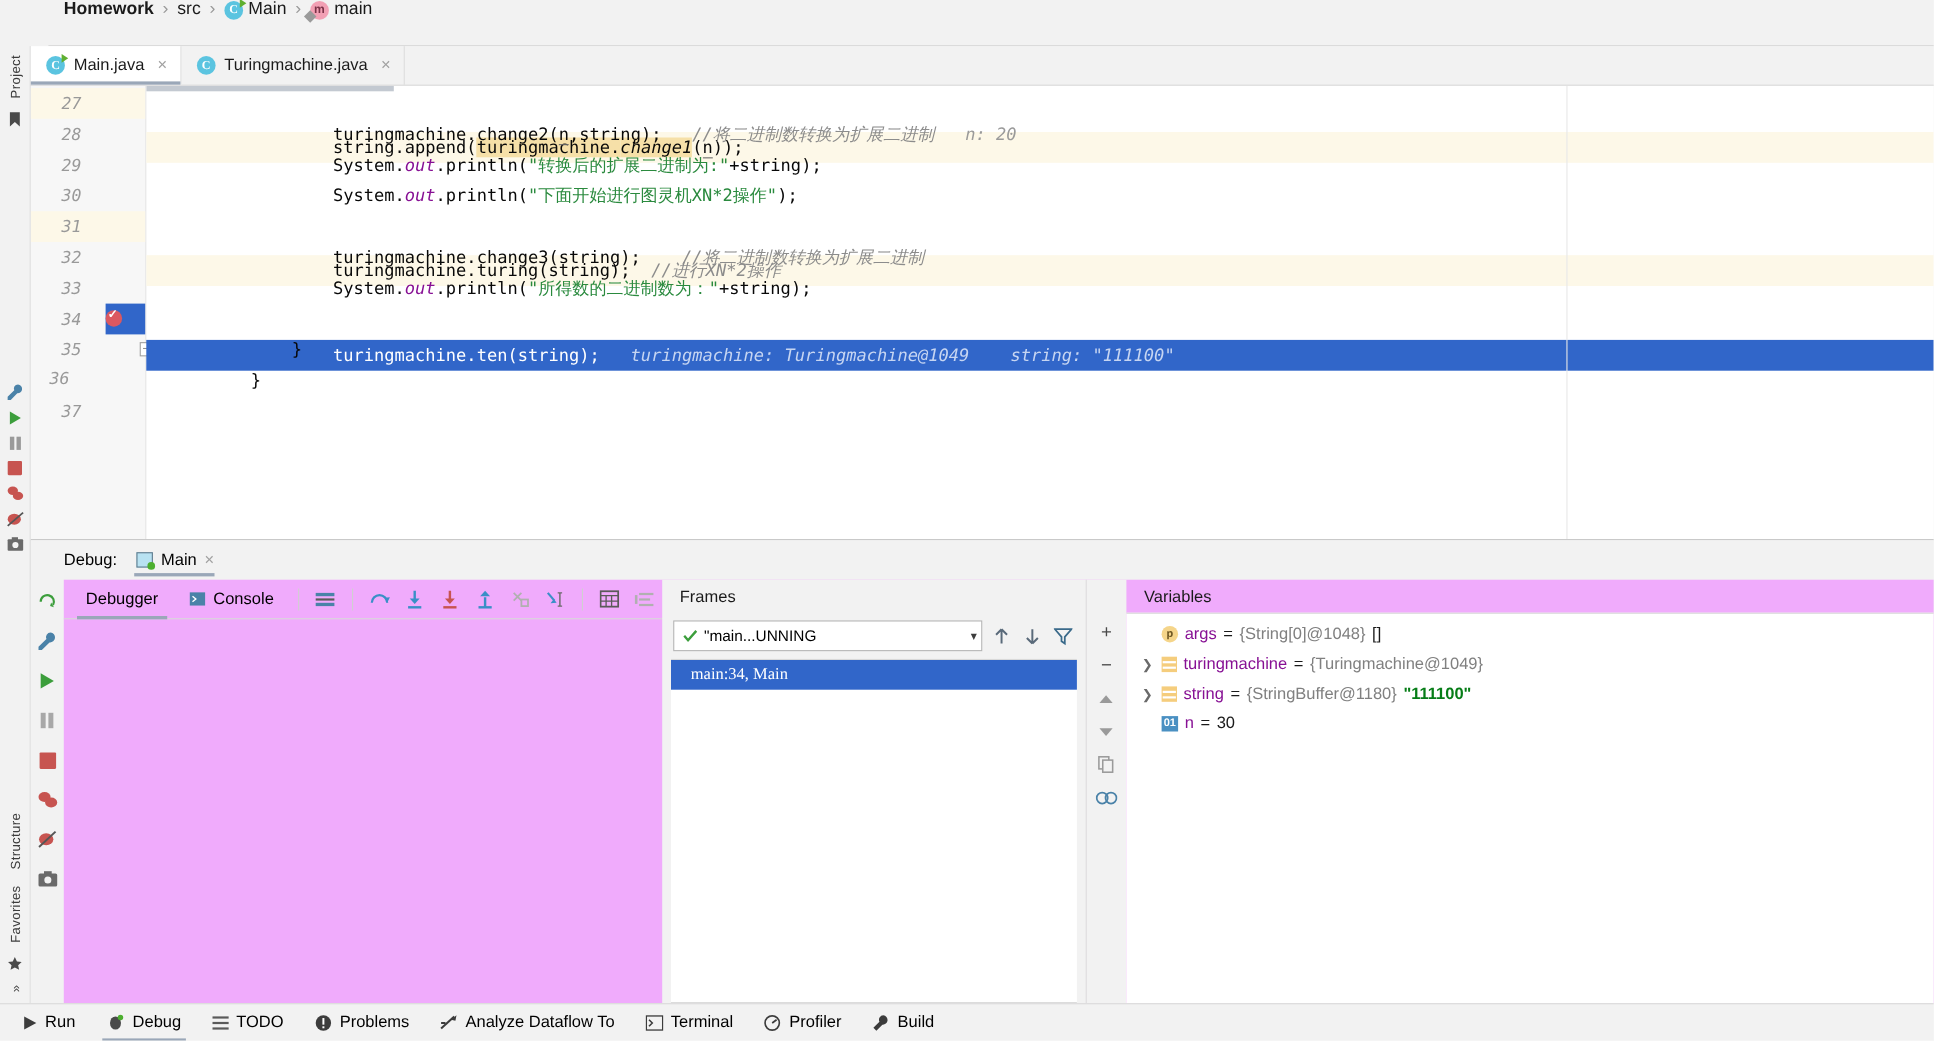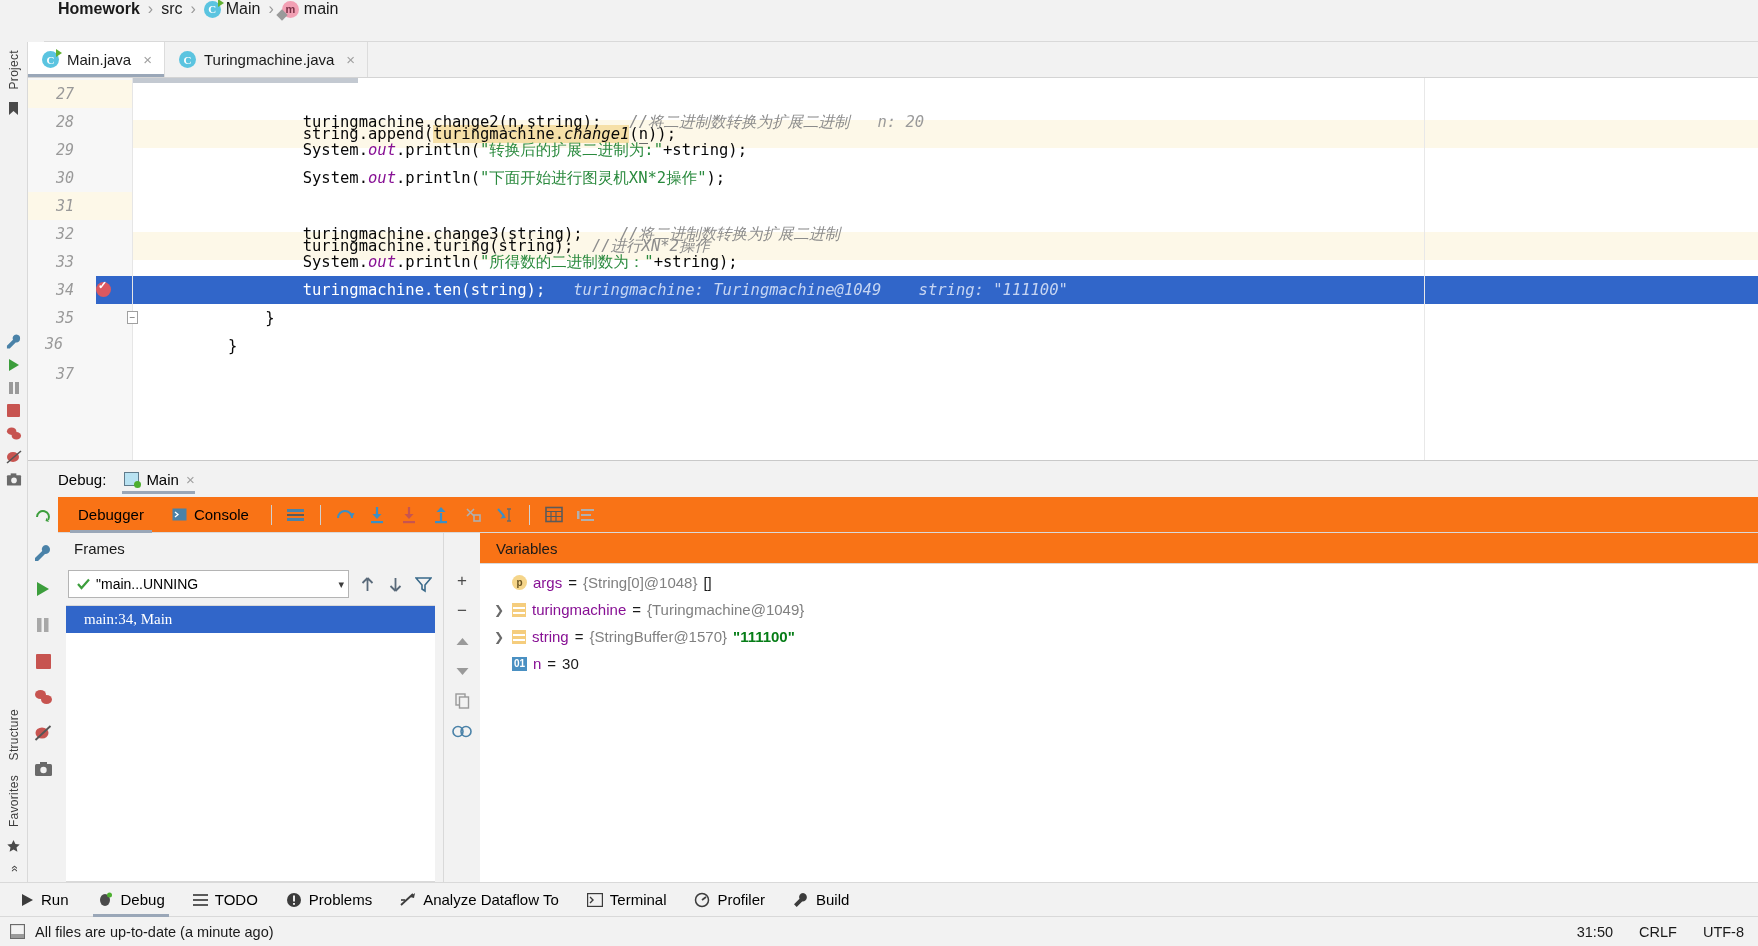--- a/index.html
+++ b/index.html
@@ -99,21 +99,21 @@
     position:absolute; right:58px; width:40px; text-align:right;
     font-family:"DejaVu Sans Mono", monospace; font-size:15px; color:#999999;font-style:italic;
   }
   .gutter-mark { position:absolute; }
   .code-area { flex:1 1 auto; position:relative; font-family:"DejaVu Sans Mono", monospace; font-size:15.5px; }
   .code-line {
     position:absolute; left:0; right:0; height:28px; line-height:28px;
     white-space:pre; padding-left:95px;
   }
   .hl-soft { background:#fdf8e8;margin-top:40px; }
-  .hl-current { background:#3166c9; color:#ffffff; }
+  .hl-current { background:#3166c9; color:#ffffff;margin-top:33px; }
   .tok-str { color:#2a8a3e; }
   .tok-field { color:#871094; font-style:italic; }
   .tok-comment { color:#8c8c8c; font-style:italic; }
   .tok-plain { color:#080808; }
   .tok-search { background:#f6e0a8; }
   .tok-ital { font-style:italic; }
   .inline-dbg { color:#9a9a9a; font-style:italic; }
   .hl-current .inline-dbg { color:#c6d5f2; }
   .hl-current .tok-plain { color:#ffffff; }
   .u-under { border-bottom:1px solid #6b6b6b; }
@@ -157,21 +157,21 @@
     border-radius:50%; background:#4caf2f;
   }
   .debug-body { flex:1 1 auto; display:flex; min-height:0; }
 
   .debug-left-strip {
     width:30px; flex:0 0 30px; background:#f2f2f2;
     display:flex; flex-direction:column; align-items:center; gap:16px; padding-top:10px;
   }
   .dbg-strip-icon { width:20px;height:20px; display:flex;align-items:center;justify-content:center; }
 
-  .debug-main { flex:1 1 auto; display:flex; flex-direction:column; min-width:0; background:#f97316; }
+  .debug-main { flex:1 1 auto; display:flex; flex-direction:row; min-width:0; background:#f0abfc; }
   .debug-toolbar {
     height:36px; flex:0 0 36px; display:flex; align-items:center; gap:0;
     border-bottom:1px solid #d9d9d9; padding-left:6px;
   }
   .dbg-tab {
     display:flex; align-items:center; gap:7px; padding:0 14px; height:36px;
     font-size:15px; position:relative; cursor:pointer;
   }
   .dbg-tab.active::after{
     content:""; position:absolute; left:6px; right:6px; bottom:0; height:3px; background:#9aa7b8;
@@ -610,21 +610,21 @@
                       <span class="var-icon-obj"></span>
                       <span class="var-name">turingmachine</span>
                       <span class="var-eq"> = </span>
                       <span class="var-type">{Turingmachine@1049}</span>
                     </div>
                     <div class="var-row">
                       <span class="var-arrow">❯</span>
                       <span class="var-icon-obj"></span>
                       <span class="var-name">string</span>
                       <span class="var-eq"> = </span>
-                      <span class="var-type">{StringBuffer@1570} </span>
+                      <span class="var-type">{StringBuffer@1180} </span>
                       <span class="var-str">"111100"</span>
                     </div>
                     <div class="var-row">
                       <span class="var-arrow"></span>
                       <span class="var-icon-num">01</span>
                       <span class="var-name">n</span>
                       <span class="var-eq"> = </span>
                       <span class="var-num">30</span>
                     </div>
                   </div>
@@ -706,28 +706,14 @@
     <div class="bt-item">
       <span>
           <svg width="16" height="16" viewBox="0 0 16 16">
             <path d="M10 1a4 4 0 00-3.5 5.8L1 12.3 3.7 15l5.5-5.5A4 4 0 1010 1z" fill="#3c3c3c"></path>
           </svg>
         </span>
       <span>Build</span>
     </div>
   </div>
 
-  <div class="status-bar">
-    <span>
-      <svg width="15" height="15" viewBox="0 0 15 15">
-          <rect x="0.5" y="0.5" width="14" height="14" fill="none" stroke="#6a6a6a" stroke-width="1.3"></rect>
-          <rect x="1" y="10" width="13" height="4" fill="#9a9a9a"></rect>
-        </svg>
-    </span>
-    <span>All files are up-to-date (a minute ago)</span>
-    <span class="status-right">
-      <span>31:50</span>
-      <span>CRLF</span>
-      <span>UTF-8</span>
-    </span>
-  </div>
 
 </div>
 
 </body></html>

